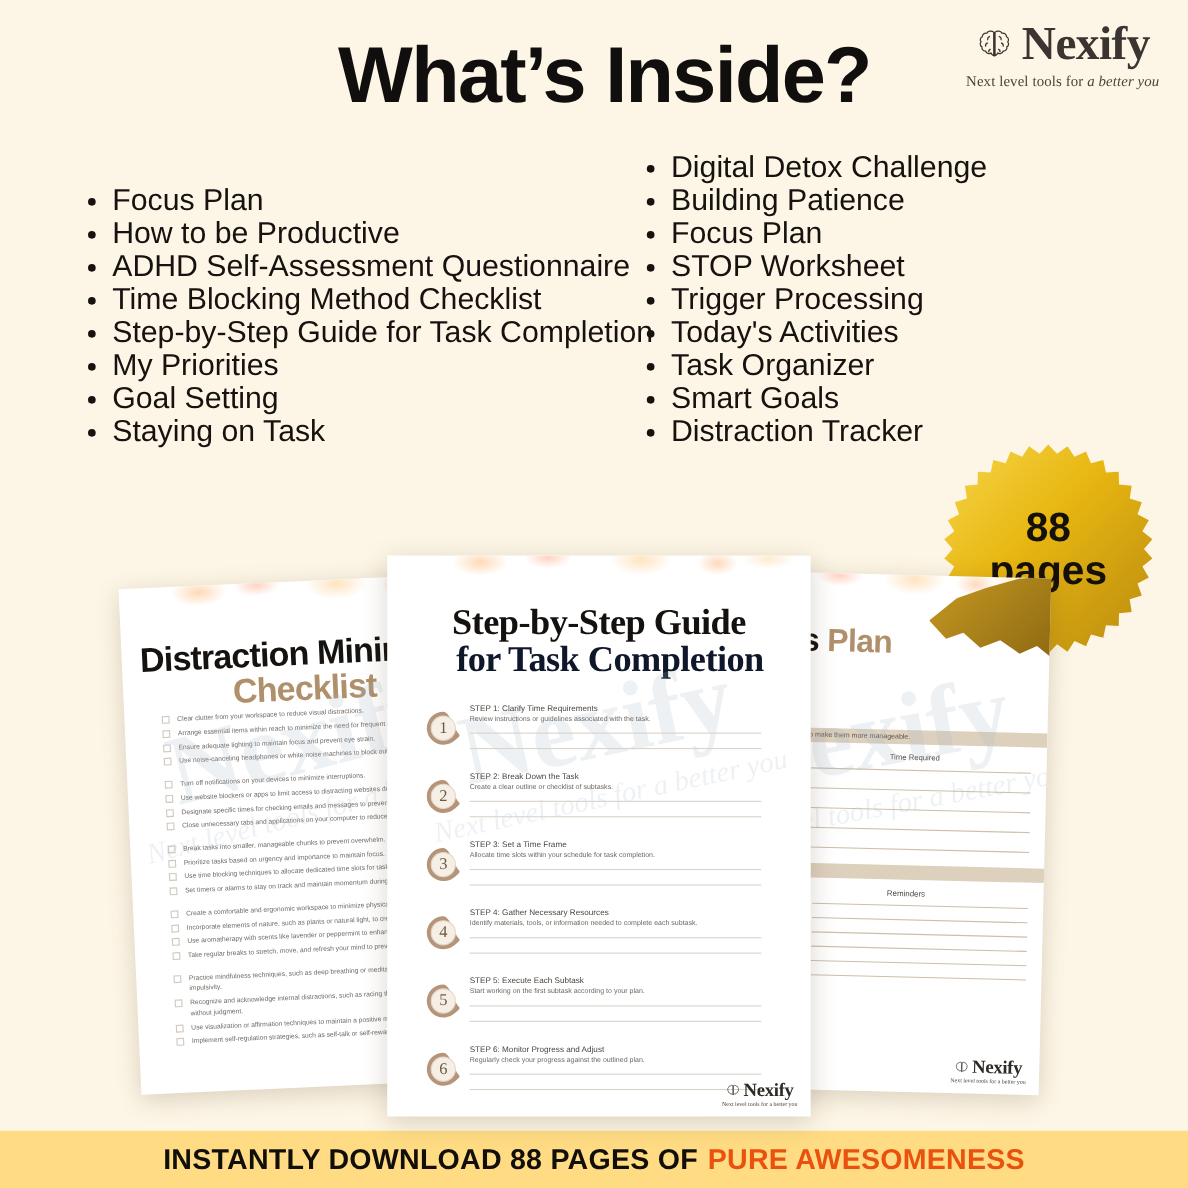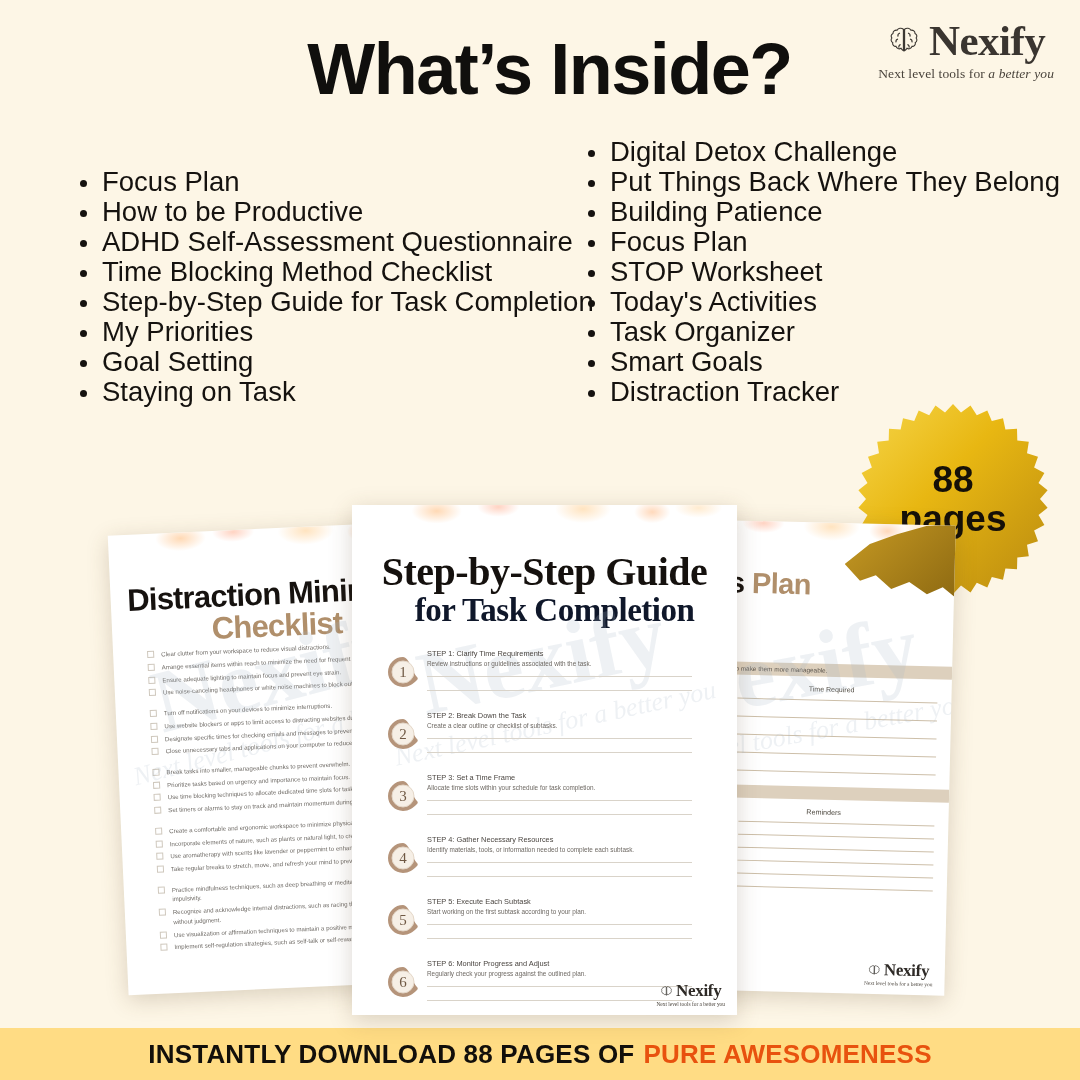--- a/index.html
+++ b/index.html
@@ -126,21 +126,21 @@
   }
   #sheet-left .cl-txt { max-width:292px; }
 
   
   #sheet-center {
     left:352px; top:45px; width:385px; height:510px; z-index:4;
   }
   #sheet-center .c-t1 {
     margin-top:43px; text-align:center;
     font-family:"Liberation Serif", serif;
-    font-size:40px; font-weight:bold; color:#15110e; letter-spacing:-.5px;
+    font-size:33px; font-weight:bold; color:#15110e; letter-spacing:-.5px;
   }
   #sheet-center .c-t2 {
     text-align:center; margin-top:-3px;
     font-family:"Liberation Serif", serif;
     font-size:33px; font-weight:bold; color:#0f172a; letter-spacing:-.5px;padding-left:20px;
   }
   #sheet-center .steps { margin-top:20px; position:relative; }
   .step-row { position:relative; height:62px; padding-left:75px; }
   .step-mark {
     position:absolute; left:34px; top:6px; width:42px; height:42px;
@@ -226,24 +226,24 @@
     <li>How to be Productive</li>
     <li>ADHD Self-Assessment Questionnaire</li>
     <li>Time Blocking Method Checklist</li>
     <li>Step-by-Step Guide for Task Completion</li>
     <li>My Priorities</li>
     <li>Goal Setting</li>
     <li>Staying on Task</li>
   </ul>
 <ul class="col-list" id="list-right">
     <li>Digital Detox Challenge</li>
-    <li>Put Things Back Where They Belong</li>
     <li>Building Patience</li>
     <li>Focus Plan</li>
     <li>STOP Worksheet</li>
+    <li>Trigger Processing</li>
     <li>Today's Activities</li>
     <li>Task Organizer</li>
     <li>Smart Goals</li>
     <li>Distraction Tracker</li>
   </ul>
 
 <div id="pages-badge">
   <svg width="194" height="194" viewBox="0 0 194 194">
     <defs>
       <linearGradient id="goldg" x1="0" y1="0" x2="1" y2="1">

